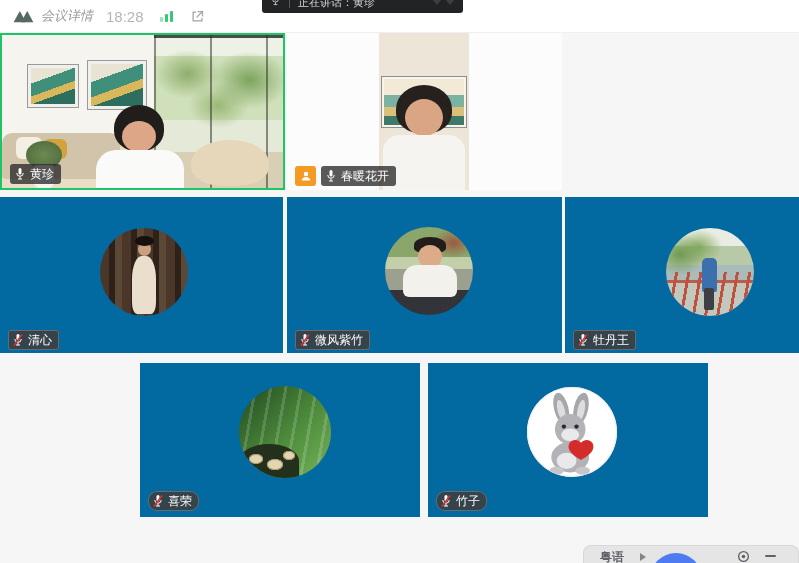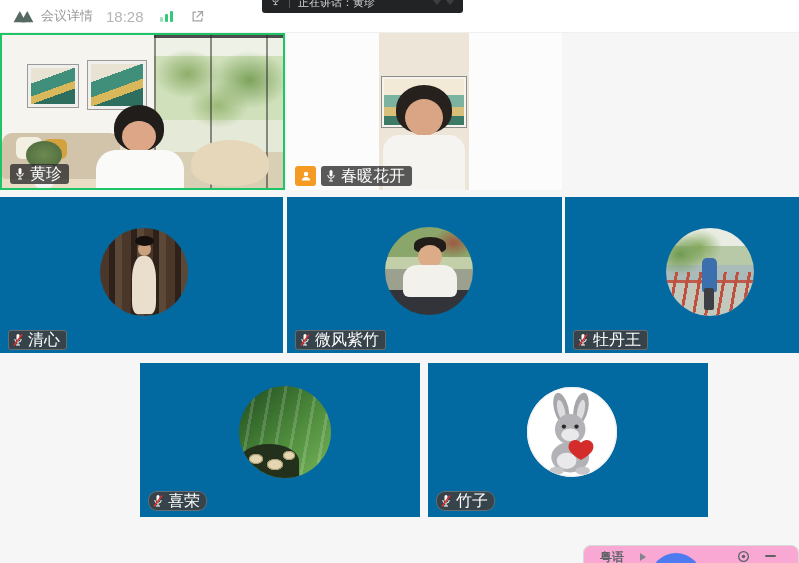--- a/index.html
+++ b/index.html
@@ -4,21 +4,21 @@
 <style>
   * { margin:0; padding:0; box-sizing:border-box; }
   html,body { width:799px; height:563px; overflow:hidden; }
   body { font-family:"Liberation Sans", sans-serif; background:#f6f6f7; }
   .app { position:relative; width:799px; height:563px; background:#f6f6f7; overflow:hidden; }
 
   
   .topbar { position:absolute; left:0; top:0; width:799px; height:33px; background:#fff;
             border-bottom:1px solid #f0f0f0; display:flex; align-items:center; padding-left:13px; z-index:3; }
   .topbar .item { display:flex; align-items:center; }
-  .tb-label { color:#9a9a9a; font-size:13px; margin-left:7px; }
+  .tb-label { color:#9a9a9a; font-size:13px; margin-left:7px;font-style:italic; }
   .tb-time  { color:#b5b5b5; font-size:15px; margin-left:13px; }
   .tb-sig   { margin-left:15px; }
   .tb-share { margin-left:15px; }
 
   
   .banner { position:absolute; left:262px; top:0; width:201px; height:13px; background:#222324;
             overflow:hidden; z-index:4; border-radius:0 0 3px 3px; }
   .banner-inner { display:flex; align-items:center; height:22px; margin-top:-9px; padding:0 8px; }
   .banner-div { width:1px; height:12px; background:#55585c; margin:0 8px; }
   .banner-text { color:#d6d8da; font-size:11px; white-space:nowrap; }
@@ -35,21 +35,21 @@
   .t5 { left:287px; top:197px; width:275px; height:156px; }
   .t6 { left:565px; top:197px; width:234px; height:156px; }
   .t7 { left:140px; top:363px; width:280px; height:154px; }
   .t8 { left:428px; top:363px; width:280px; height:154px; }
 
   
   .badge { position:absolute; left:8px; bottom:4px; display:flex; align-items:center; gap:4px;
            background:rgba(42,42,42,.78); border-radius:3px; height:20px; padding:0 7px 0 4px; z-index:2; }
   .badge.gray { background:rgba(62,62,62,.88); box-shadow:0 0 0 1px rgba(255,255,255,.22) inset; bottom:3px; }
   .t7 .badge, .t8 .badge { bottom:6px;border-radius:9px; }
-  .badge .nm { color:#fff; font-size:16px; white-space:nowrap; }
+  .badge .nm { color:#fff; font-size:12px; white-space:nowrap; }
   .micwrap { display:flex; align-items:center; }
   .hostbadge { position:absolute; left:8px; bottom:4px; width:21px; height:20px; background:#f59a23;
                border-radius:3px; display:flex; align-items:center; justify-content:center; z-index:2; }
   .t2 .badge { left:34px; }
 
   
   .scene { position:absolute; inset:0; }
   .t1wall  { position:absolute; inset:0; background:linear-gradient(180deg,#f6f4ef 0 72%,#e9ddc6 72%); }
   .t1win   { position:absolute; left:152px; top:0; bottom:0; right:0; border-top:3px solid #4c4c4c;
              background:radial-gradient(46px 34px at 26% 24%, #8fae6b, transparent 72%),
@@ -118,21 +118,21 @@
 
   .av-xr { background:repeating-linear-gradient(100deg, rgba(255,255,255,.16) 0 3px, transparent 3px 15px),
                       linear-gradient(135deg,#1f4a1f,#4e8c3c 55%,#77b35a); }
   .av-xr .mat { position:absolute; left:0; bottom:0; width:60px; height:34px; background:#22301c; border-radius:50% 50% 0 0; }
   .av-xr .c1, .av-xr .c2, .av-xr .c3 { position:absolute; border-radius:50%; background:#e4d6b0; box-shadow:0 0 0 1px #a99b74 inset; }
   .av-xr .c1 { left:10px; bottom:14px; width:14px; height:10px; }
   .av-xr .c2 { left:28px; bottom:8px;  width:16px; height:11px; }
   .av-xr .c3 { left:44px; bottom:18px; width:12px; height:9px; }
 
   
-  .ime { position:absolute; left:583px; top:545px; width:216px; height:18px; background:#f9a8d4;
+  .ime { position:absolute; left:583px; top:545px; width:216px; height:18px; background:#e5e5e5;
          border:1px solid #d8d8d8; border-bottom:none; border-radius:8px 8px 0 0; z-index:5; overflow:hidden; }
   .ime-lang { position:absolute; left:16px; top:3px; font-size:12px; font-weight:bold; color:#5f6368; }
   .ime-tri { position:absolute; left:56px; top:7px; width:0; height:0;
              border-top:4px solid transparent; border-bottom:4px solid transparent; border-left:6px solid #80868b; }
   .ime-blue { position:absolute; left:66px; top:7px; width:52px; height:52px; background:#4e7cf0; border-radius:50%; }
   .ime-gear { position:absolute; left:153px; top:3px; }
   .ime-minus { position:absolute; left:181px; top:9px; width:11px; height:2px; background:#5f6368; border-radius:1px; }
 </style>
 </head>
 <body>

